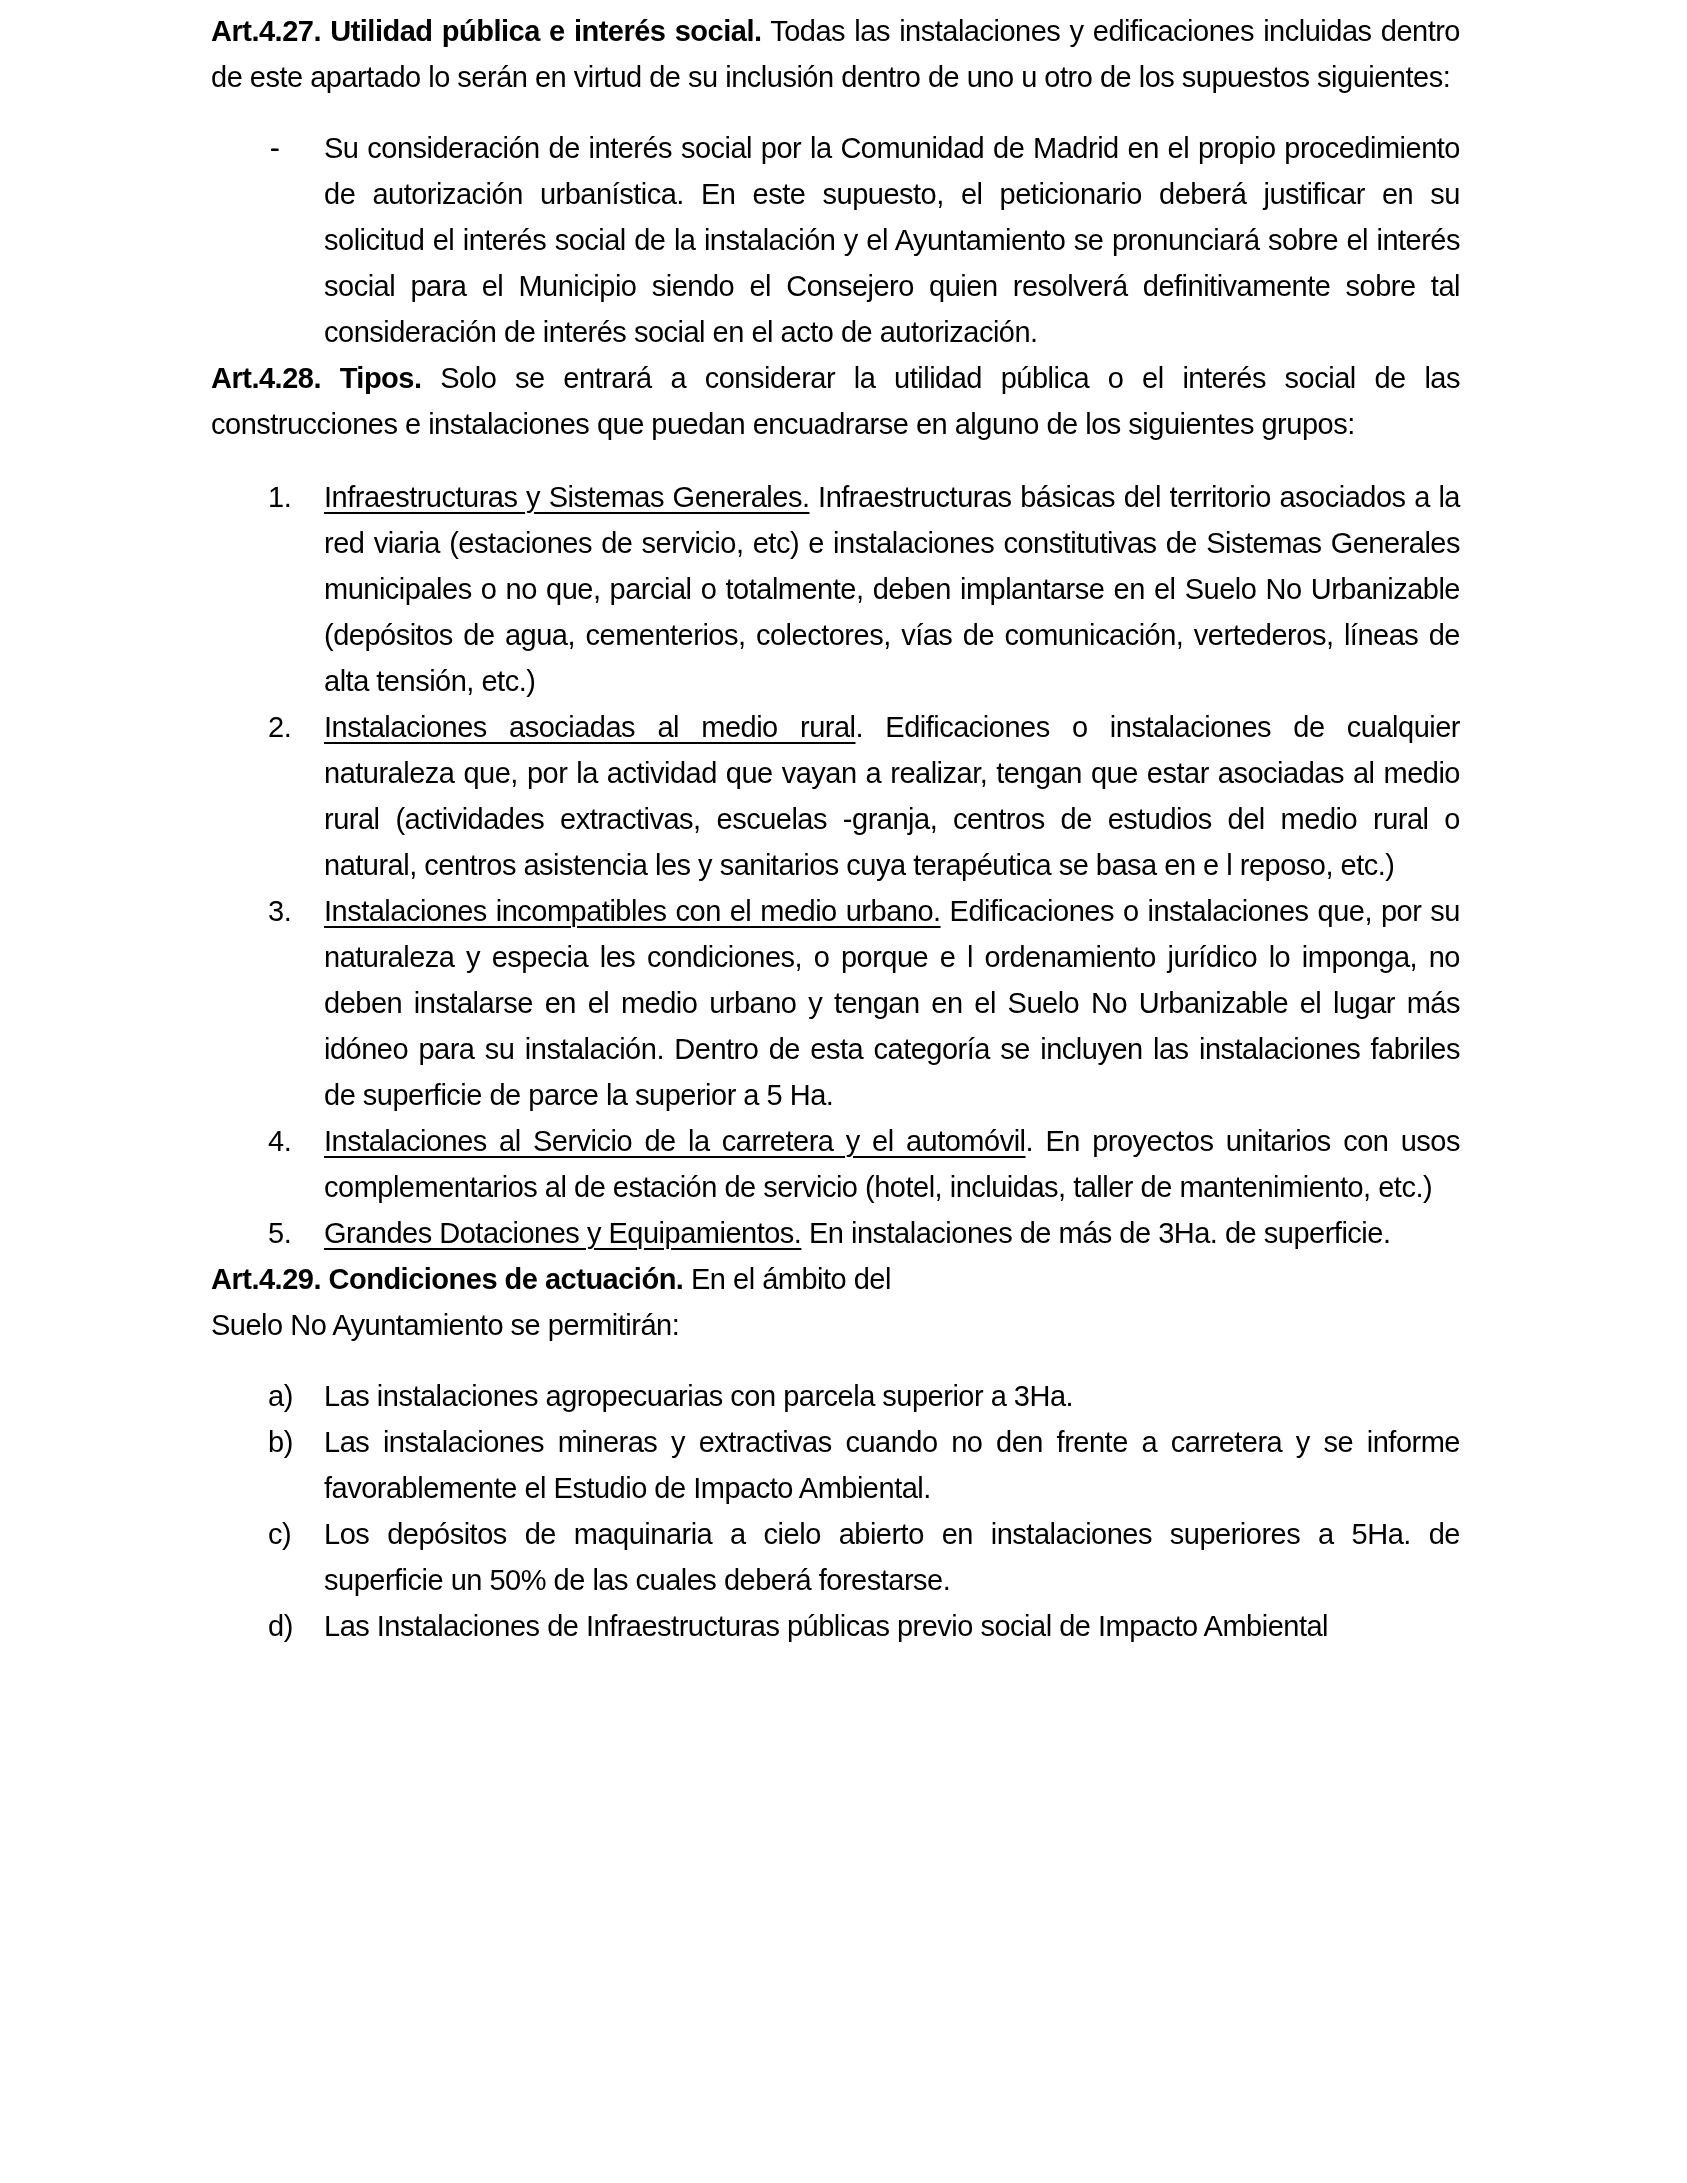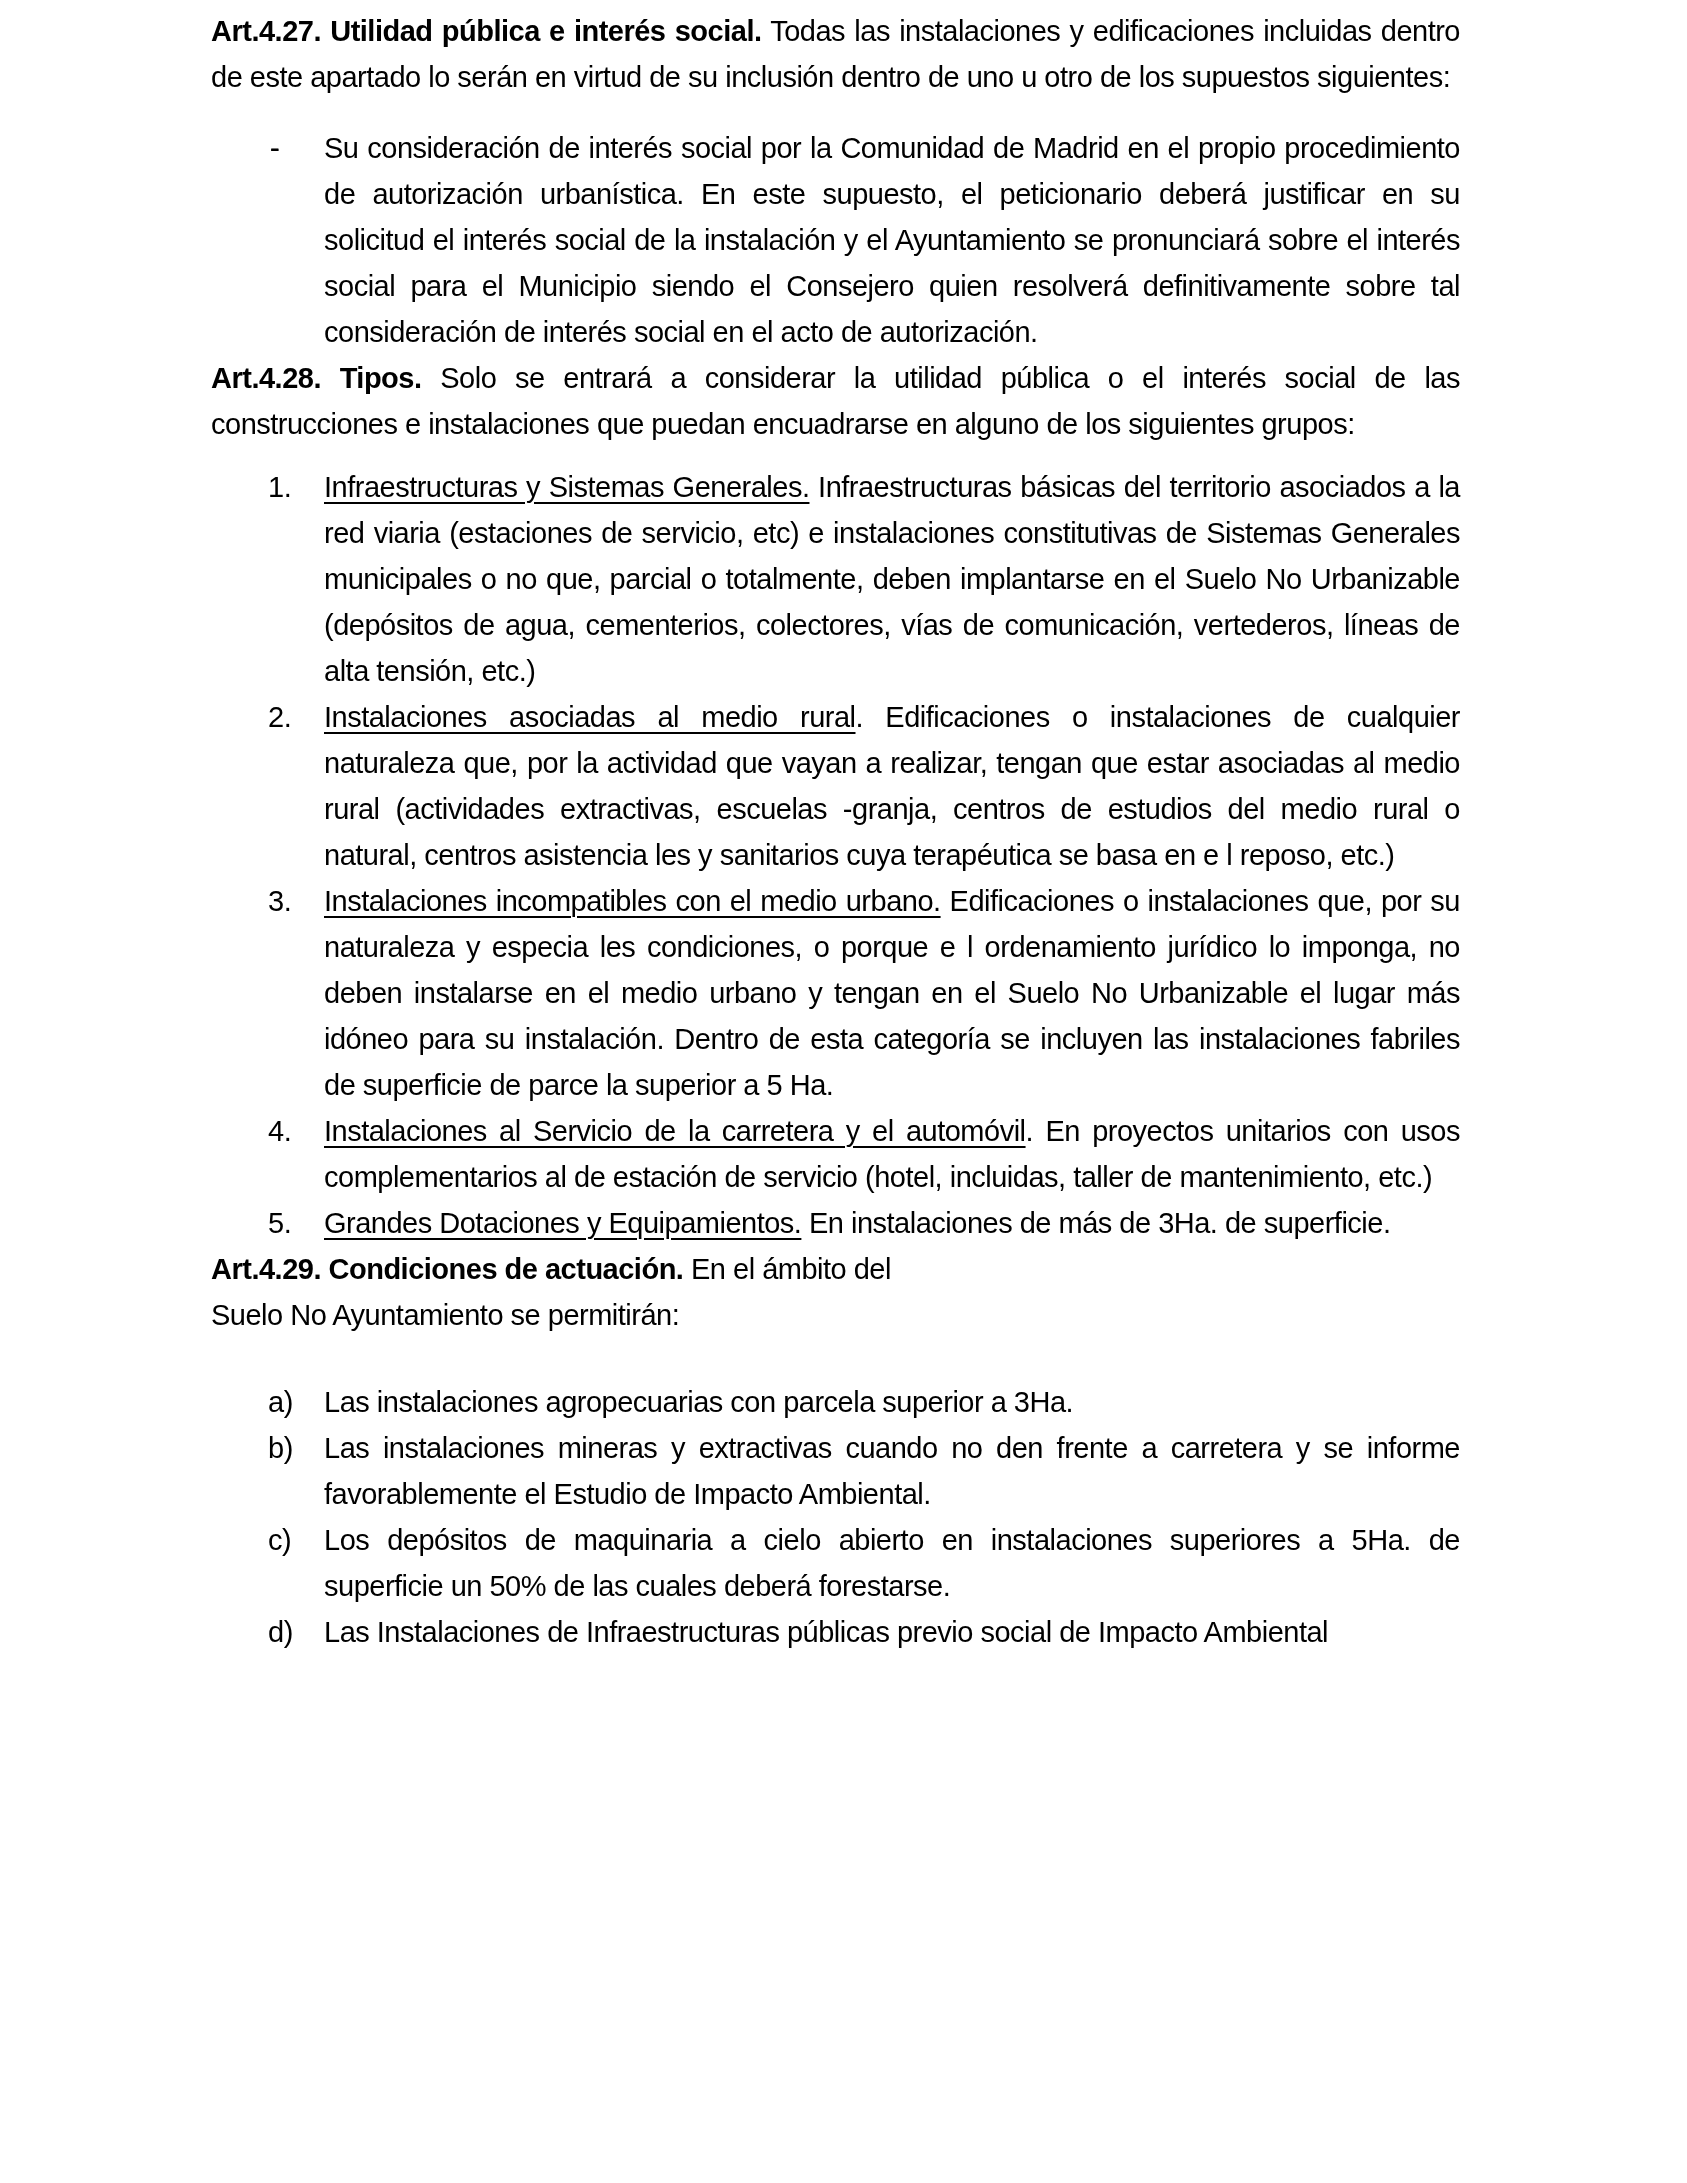--- a/index.html
+++ b/index.html
@@ -23,21 +23,21 @@
       font-size: 29px;
       line-height: 46px;
       letter-spacing: -0.5px;
     }
     .para {
       margin: 0;
       text-align: justify;
     }
     .para.nojust { text-align: left; }
     .gap-after-1 { margin-bottom: 25px; }
-    .gap-after-2 { margin-bottom: 17px; }
+    .gap-after-2 { margin-bottom: 27px; }
     .gap-after-3 { margin-bottom: 23px; }
     .bold { font-weight: bold; }
     .list {
       margin: 0;
       padding: 0;
       list-style: none;
     }
     .list-item {
       position: relative;
       padding-left: 113px;
@@ -90,21 +90,21 @@
         <span class="ul">Instalaciones al Servicio de la carretera y el automóvil</span><span>.</span><span> En proyectos unitarios con usos complementarios al de estación de servicio (hotel, incluidas, taller de mantenimiento, etc.)</span>
       </li>
       <li class="list-item last-left">
         <span class="marker">5.</span>
         <span class="ul">Grandes Dotaciones y Equipamientos.</span><span></span><span> En instalaciones de más de 3Ha. de superficie.</span>
       </li>
     </ol>
   </section>
 
   <section>
-    <p class="para nojust" style="margin-bottom:41px;"><span class="bold">Art.4.29.</span> <span class="bold">Condiciones de actuación.</span> <span>En el ámbito del</span><br><span>Suelo No Ayuntamiento se permitirán:</span></p>
+    <p class="para nojust" style="margin-bottom:25px;"><span class="bold">Art.4.29.</span> <span class="bold">Condiciones de actuación.</span> <span>En el ámbito del</span><br><span>Suelo No Ayuntamiento se permitirán:</span></p>
     <ol class="list">
       <li class="list-item last-left">
         <span class="marker">a)</span>
         <span>Las instalaciones agropecuarias con parcela superior a 3Ha.</span>
       </li>
       <li class="list-item last-left">
         <span class="marker">b)</span>
         <span>Las instalaciones mineras y extractivas cuando no den frente a carretera y se informe favorablemente el Estudio de Impacto Ambiental.</span>
       </li>
       <li class="list-item last-left">

